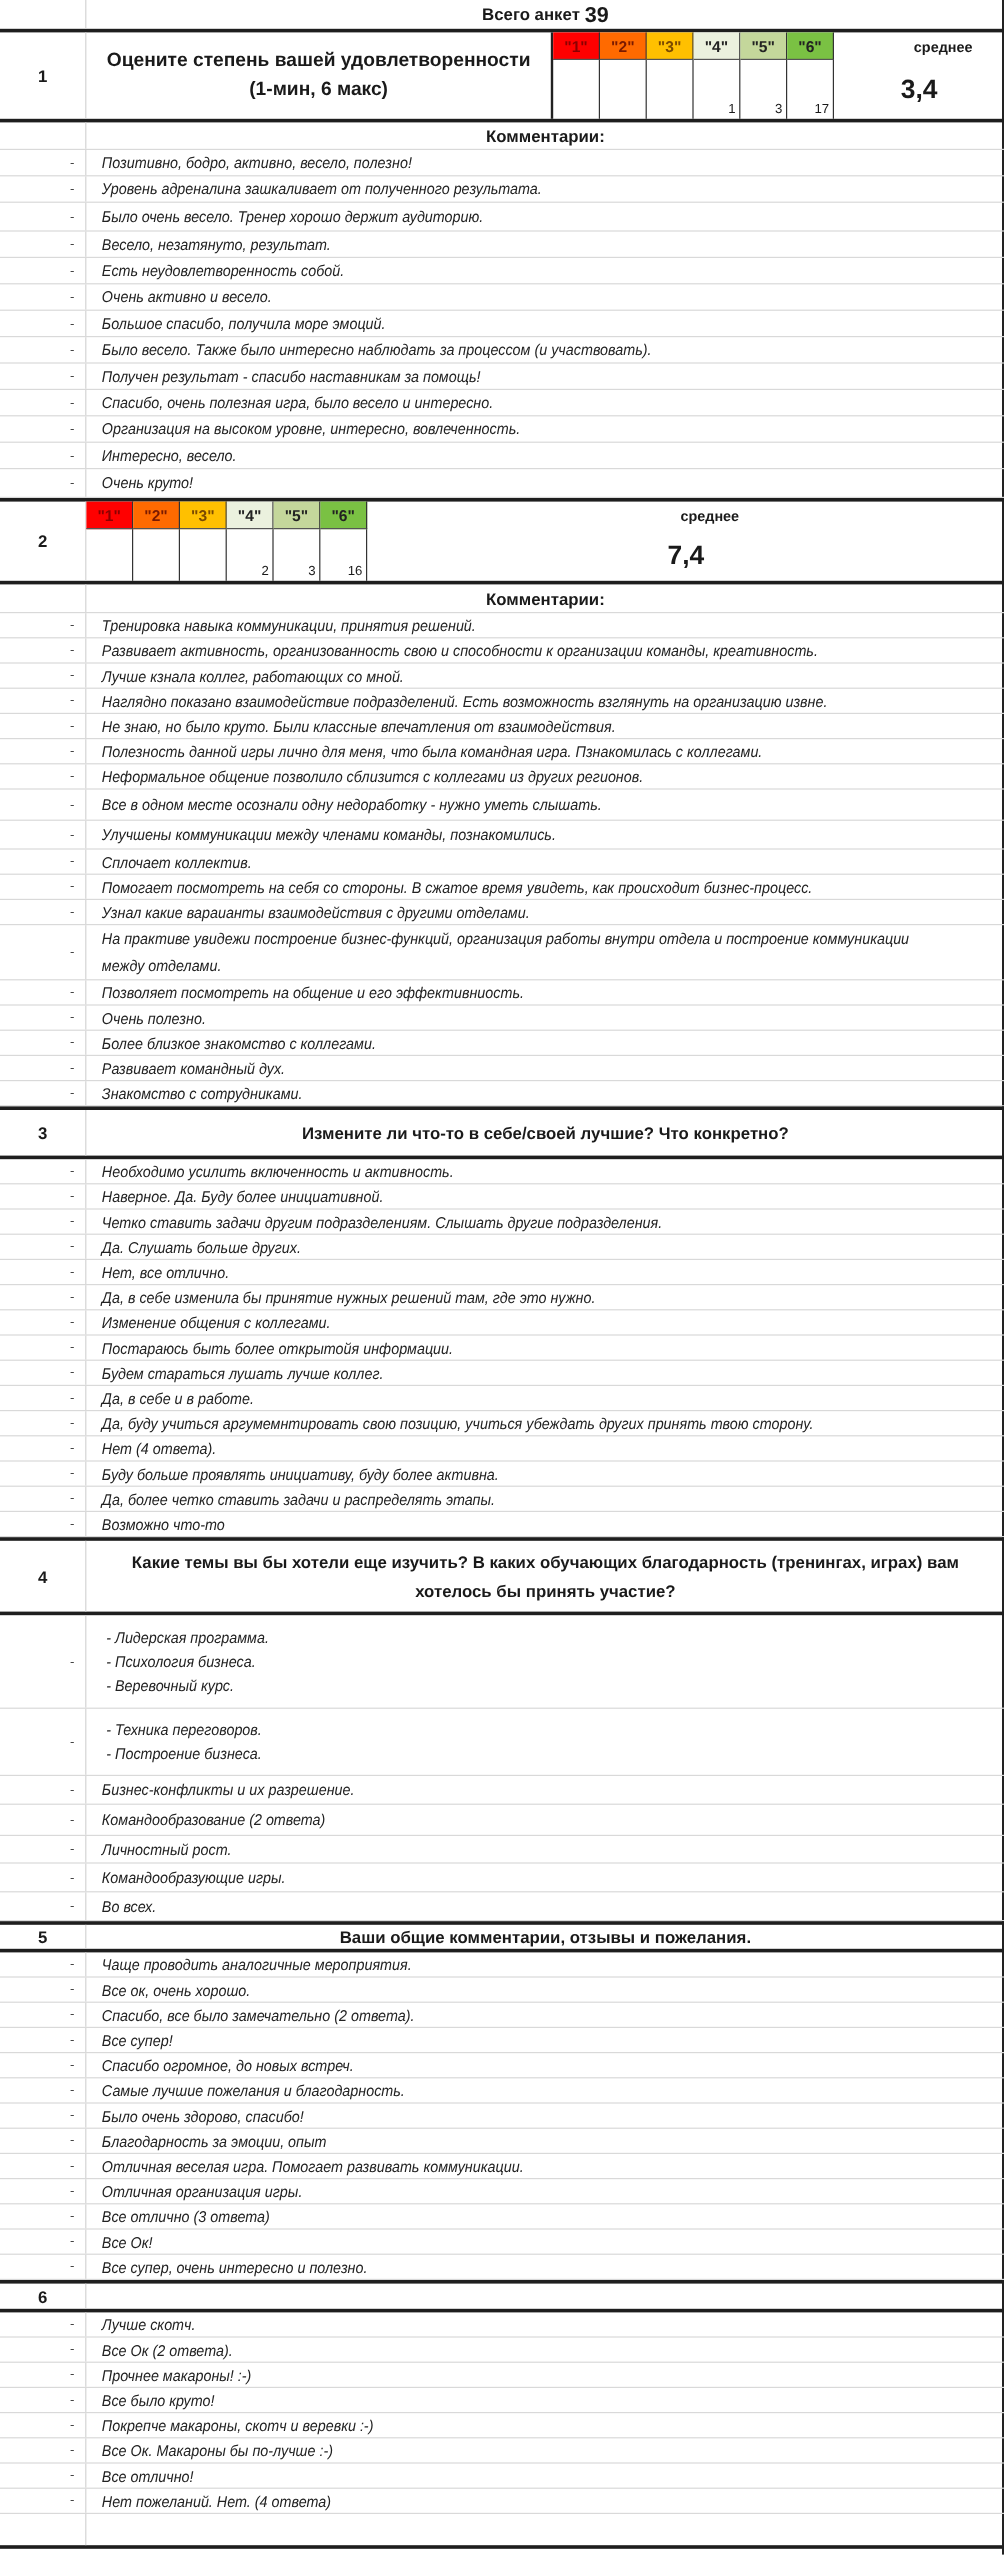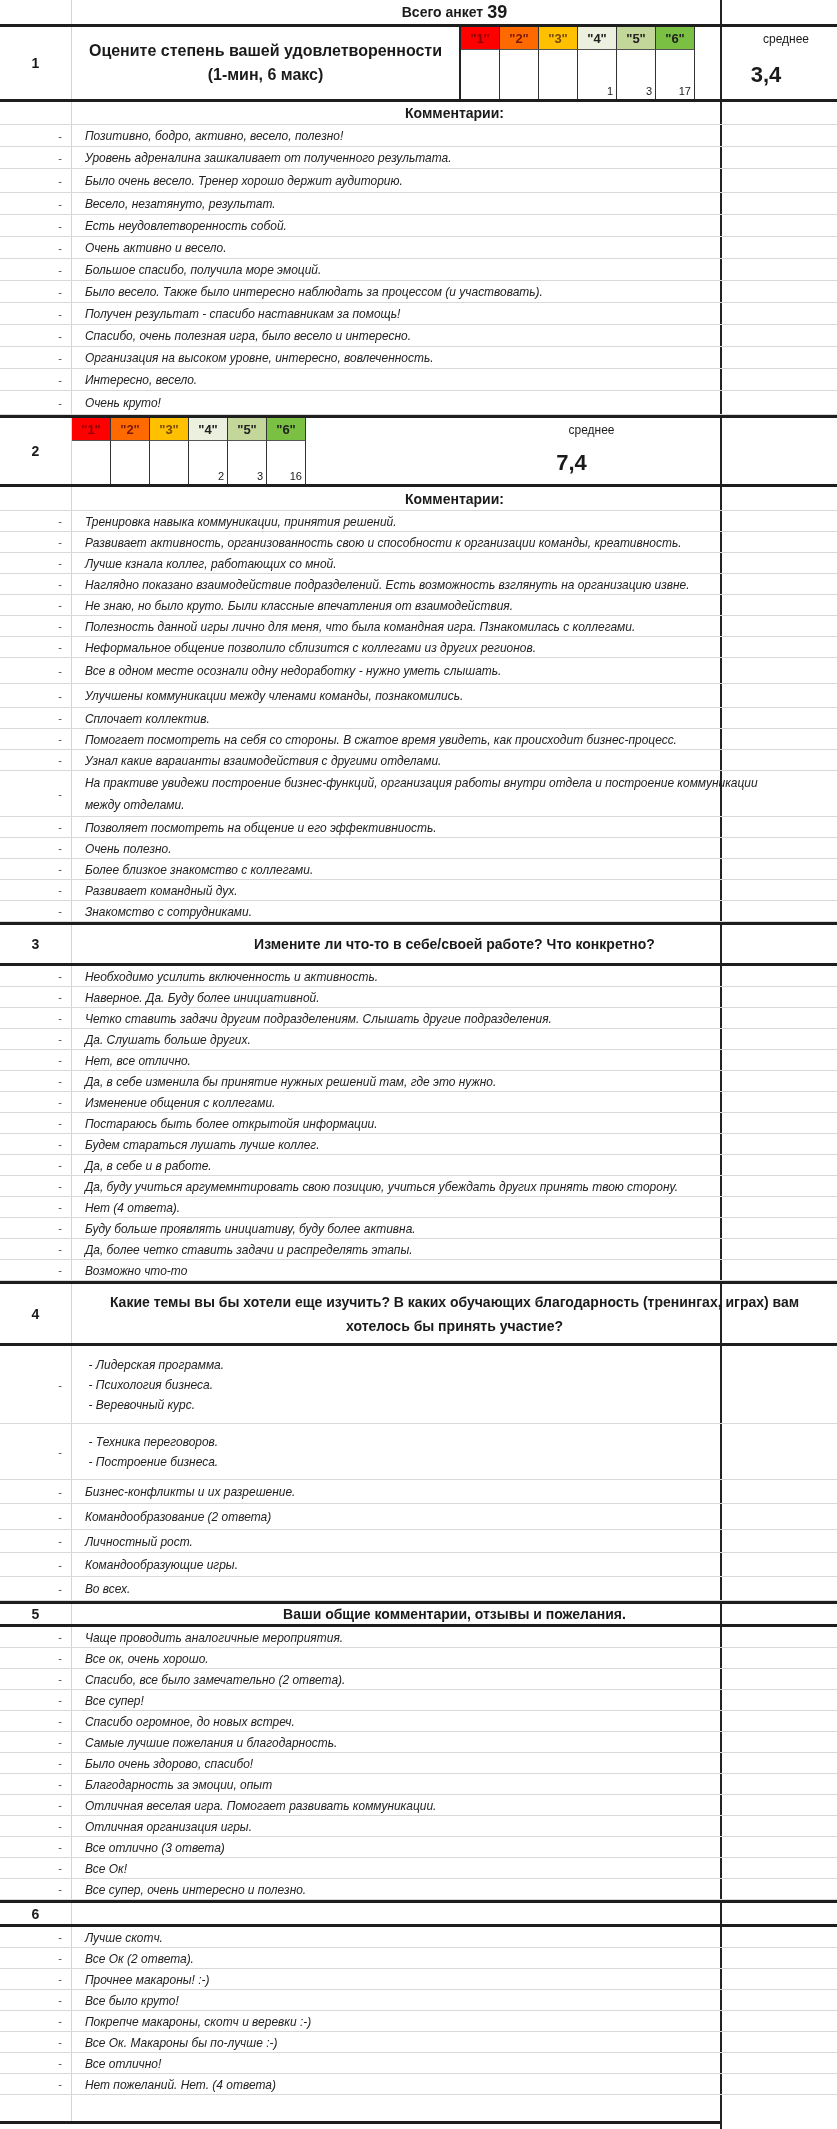--- a/index.html
+++ b/index.html
@@ -1,38 +1,38 @@
 <!DOCTYPE html>
 <html><head>
   <meta charset="utf-8">
   <style>
     * { box-sizing: border-box; margin: 0; padding: 0; }
     html, body { width: 837px; background: #ffffff; }
     body { font-family: "Liberation Sans", "DejaVu Sans", sans-serif; color: #1a1a1a; }
-    .sheet { width: 722px; height: 2129px; position: relative; border-right: 2px solid #222; }
+    .sheet { width: 837px; height: 2129px; position: relative; border-right: 2px solid #222; }
     .row { display: flex; width: 837px; border-bottom: 1px solid #d9d9d9; }
     .row.thick-top { border-top: 3px solid #1e1e1e; }
     .row.thick-bottom { border-bottom: 3px solid #1e1e1e; }
     .num { width: 72px; flex: 0 0 72px; border-right: 1px solid #d4d4d4; display: flex; align-items: center; justify-content: center; font-weight: bold; font-size: 14px; }
     .dash { width: 72px; flex: 0 0 72px; border-right: 1px solid #d4d4d4; display: flex; align-items: center; justify-content: flex-end; padding-right: 9px; font-size: 11px; color: #444; }
     .body { flex: 1; display: flex; align-items: center; padding-left: 14px; font-style: italic; font-size: 13px; color: #222; transform: scaleX(0.92); transform-origin: left center; white-space: nowrap; }
     .body.wrap { white-space: normal; line-height: 22px; width: 820px; }
     .body.multi { flex-direction: column; align-items: flex-start; justify-content: center; padding-left: 18px; line-height: 20px; }
     .center-head { flex: 1; display: flex; align-items: center; justify-content: center; font-weight: bold; font-size: 14px; text-align: center; padding: 0 8px; line-height: 24px; }
     .title-row { height: 27px; border-bottom: 3px solid #1e1e1e; }
     .title-row .center-head { font-size: 14px; }
     .title-row .count { font-size: 18px; margin-left: 4px; font-weight: bold; }
     .q-block { display: flex; width: 837px; border-bottom: 3px solid #1e1e1e; }
     .q-text { width: 389px; flex: 0 0 389px; display: flex; align-items: center; justify-content: center; text-align: center; font-weight: bold; font-size: 16px; line-height: 24px; padding: 0 6px; border-right: 2px solid #222; }
     .ratings { flex: 1; display: flex; flex-direction: column; }
     .rating-head { display: flex; height: 23px; }
     .rating-vals { display: flex; flex: 1; }
     .rcell { width: 39px; flex: 0 0 39px; border-right: 1px solid #333; display: flex; align-items: center; justify-content: center; font-weight: bold; font-size: 13px; }
     .rcell.val { align-items: flex-end; justify-content: flex-end; padding: 0 3px 2px 0; font-weight: normal; font-size: 11px; }
-    .avg-head { flex: 1; display: flex; align-items: center; justify-content: center; font-weight: normal; font-size: 12px; padding-left: 40px; }
+    .avg-head { flex: 1; display: flex; align-items: center; justify-content: center; font-weight: bold; font-size: 12px; padding-left: 40px; }
     .avg-val { flex: 1; display: flex; align-items: center; justify-content: center; font-weight: bold; font-size: 22px; }
     .rating-head .rcell { border-bottom: 1px solid #555; }
   </style>
 </head>
 <body>
 
 <div class="sheet">
 
   <div class="row title-row">
     <div class="num"></div>
@@ -222,21 +222,21 @@
         <div class="body">Развивает командный дух.</div>
       </div>
       <div class="row" style="height: 21px;">
         <div class="dash">-</div>
         <div class="body">Знакомство с сотрудниками.</div>
       </div>
     </div>
 
   <div class="row thick-top thick-bottom" style="height:44px;">
     <div class="num">3</div>
-    <div class="center-head">Измените ли что-то в себе/своей работе? Что конкретно?</div>
+    <div class="center-head">Измените ли что-то в себе/своей лучшие? Что конкретно?</div>
   </div>
   <div>
       <div class="row" style="height: 21px;">
         <div class="dash">-</div>
         <div class="body">Необходимо усилить включенность и активность.</div>
       </div>
       <div class="row" style="height: 21px;">
         <div class="dash">-</div>
         <div class="body">Наверное. Да. Буду более инициативной.</div>
       </div>

